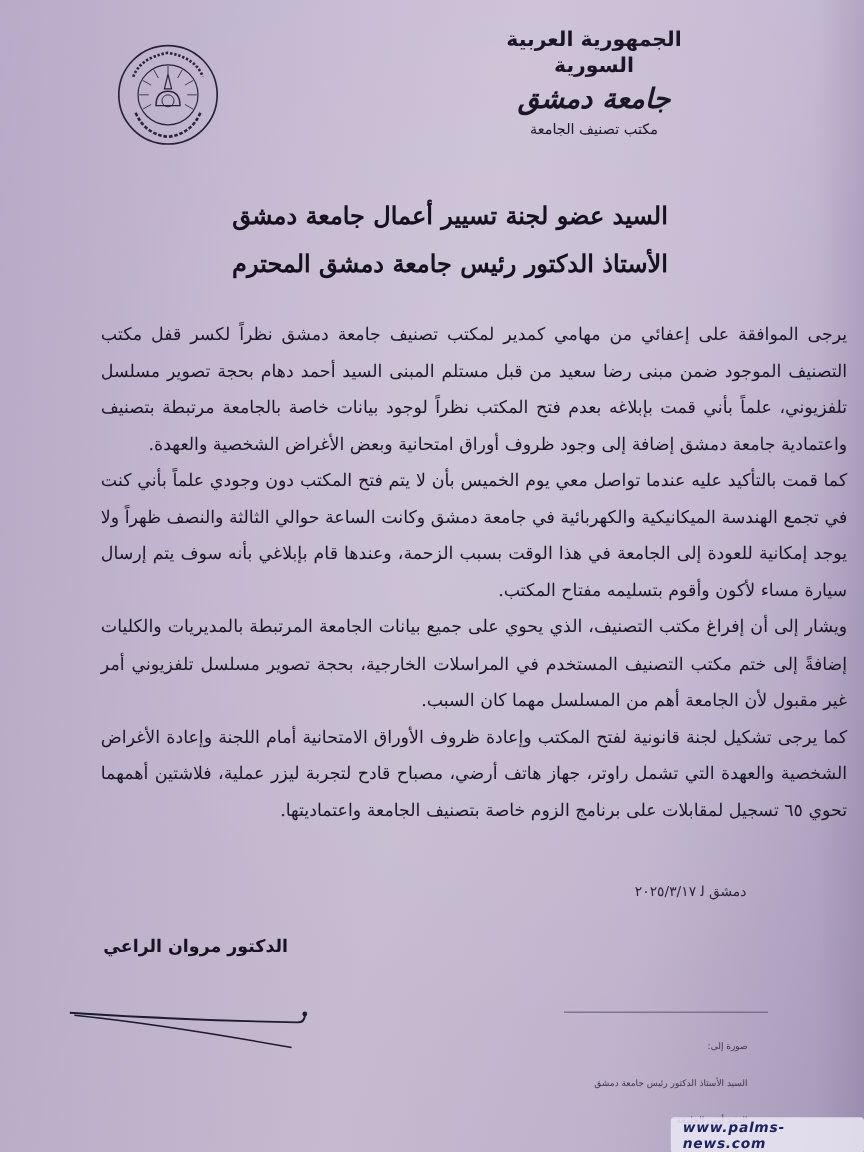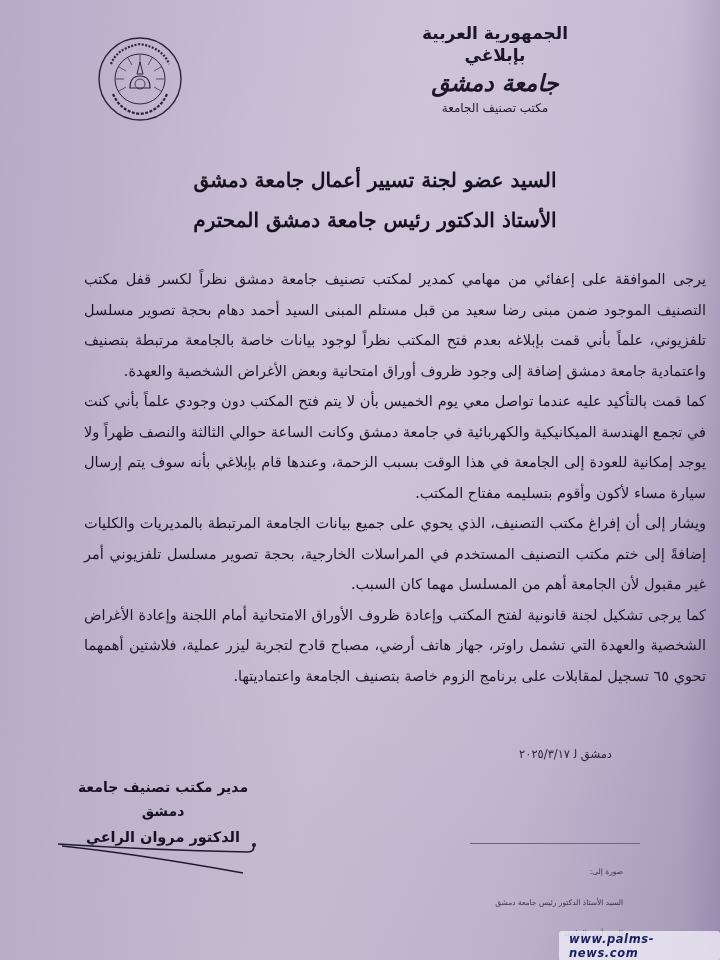--- a/index.html
+++ b/index.html
@@ -51,23 +51,23 @@
     }
     
     .body-text {
       position: absolute; top: 264px; left: 84px; width: 622px;
       direction: rtl; text-align: justify; text-align-last: right;
       font-family: "DejaVu Serif", serif; font-size: 14.5px; line-height: 30.5px;
       color: #1a1626;
     }
     .para { margin: 0; }
     .date-line {
-      position: absolute; top: 736px; left: 412px; width: 200px;
+      position: absolute; top: 736px; left: 422px; width: 200px;
       direction: rtl; text-align: right; font-size: 11.5px;
-      font-family: "DejaVu Sans", sans-serif; color: #2a2438; margin-top: 11px;
+      font-family: "DejaVu Sans", sans-serif; color: #2a2438;
     }
     
     .signature {
       position: absolute; top: 775px; left: 58px; width: 210px;
       direction: rtl; text-align: center;
     }
     .sig-title {
       font-family: "DejaVu Sans", sans-serif; font-weight: bold; font-size: 14px;
       color: #161222; line-height: 24px; letter-spacing: -0.3px;
     }
@@ -96,21 +96,21 @@
       font-size: 11.5px; letter-spacing: 0.6px; color: #1c2260;
     }
   </style>
 </head>
 <body>
 
 <div class="paper"></div>
 <div class="edge-shadow"></div>
 
 <div class="letterhead">
-  <div class="lh-country">الجمهورية العربية بإبلاغي</div>
+  <div class="lh-country">الجمهورية العربية السورية</div>
   <div class="lh-uni">جامعة دمشق</div>
   <div class="lh-office">مكتب تصنيف الجامعة</div>
 </div>
 
 <div class="seal">
   <svg width="86" height="86" viewBox="0 0 86 86">
     <circle cx="43" cy="43" r="41" fill="none" stroke="#2a2238" stroke-width="1.4"></circle>
     <circle cx="43" cy="43" r="25" fill="none" stroke="#2a2238" stroke-width="1"></circle>
     <g stroke="#2a2238" stroke-width="0.7">
       <line x1="43" y1="19" x2="43" y2="27"></line>
@@ -139,21 +139,20 @@
 <div class="body-text">
   <p class="para">يرجى الموافقة على إعفائي من مهامي كمدير لمكتب تصنيف جامعة دمشق نظراً لكسر قفل مكتب التصنيف الموجود ضمن مبنى رضا سعيد من قبل مستلم المبنى السيد أحمد دهام بحجة تصوير مسلسل تلفزيوني، علماً بأني قمت بإبلاغه بعدم فتح المكتب نظراً لوجود بيانات خاصة بالجامعة مرتبطة بتصنيف واعتمادية جامعة دمشق إضافة إلى وجود ظروف أوراق امتحانية وبعض الأغراض الشخصية والعهدة.</p>
   <p class="para">كما قمت بالتأكيد عليه عندما تواصل معي يوم الخميس بأن لا يتم فتح المكتب دون وجودي علماً بأني كنت في تجمع الهندسة الميكانيكية والكهربائية في جامعة دمشق وكانت الساعة حوالي الثالثة والنصف ظهراً ولا يوجد إمكانية للعودة إلى الجامعة في هذا الوقت بسبب الزحمة، وعندها قام بإبلاغي بأنه سوف يتم إرسال سيارة مساء لأكون وأقوم بتسليمه مفتاح المكتب.</p>
   <p class="para">ويشار إلى أن إفراغ مكتب التصنيف، الذي يحوي على جميع بيانات الجامعة المرتبطة بالمديريات والكليات إضافةً إلى ختم مكتب التصنيف المستخدم في المراسلات الخارجية، بحجة تصوير مسلسل تلفزيوني أمر غير مقبول لأن الجامعة أهم من المسلسل مهما كان السبب.</p>
   <p class="para">كما يرجى تشكيل لجنة قانونية لفتح المكتب وإعادة ظروف الأوراق الامتحانية أمام اللجنة وإعادة الأغراض الشخصية والعهدة التي تشمل راوتر، جهاز هاتف أرضي، مصباح قادح لتجربة ليزر عملية، فلاشتين أهمهما تحوي ٦٥ تسجيل لمقابلات على برنامج الزوم خاصة بتصنيف الجامعة واعتماديتها.</p>
 </div>
 
 <div class="date-line">دمشق ﻟ ٢٠٢٥/٣/١٧</div>
 
 <div class="signature">
-  <div class="sig-title">مدير مكتب تصنيف جامعة دمشق</div>
   <div class="sig-name">الدكتور مروان الراعي</div>
 </div>
 <svg class="sig-stroke" viewBox="0 0 220 40">
   <path d="M0 4 Q90 10 190 12 Q196 12 196 6" fill="none" stroke="#1e1a30" stroke-width="1.6"></path>
   <circle cx="196" cy="5" r="2" fill="#1e1a30"></circle>
   <path d="M4 6 Q80 14 185 33" fill="none" stroke="#1e1a30" stroke-width="1.3"></path>
 </svg>
 
 <div class="cc-rule"></div>
 <div class="cc">

